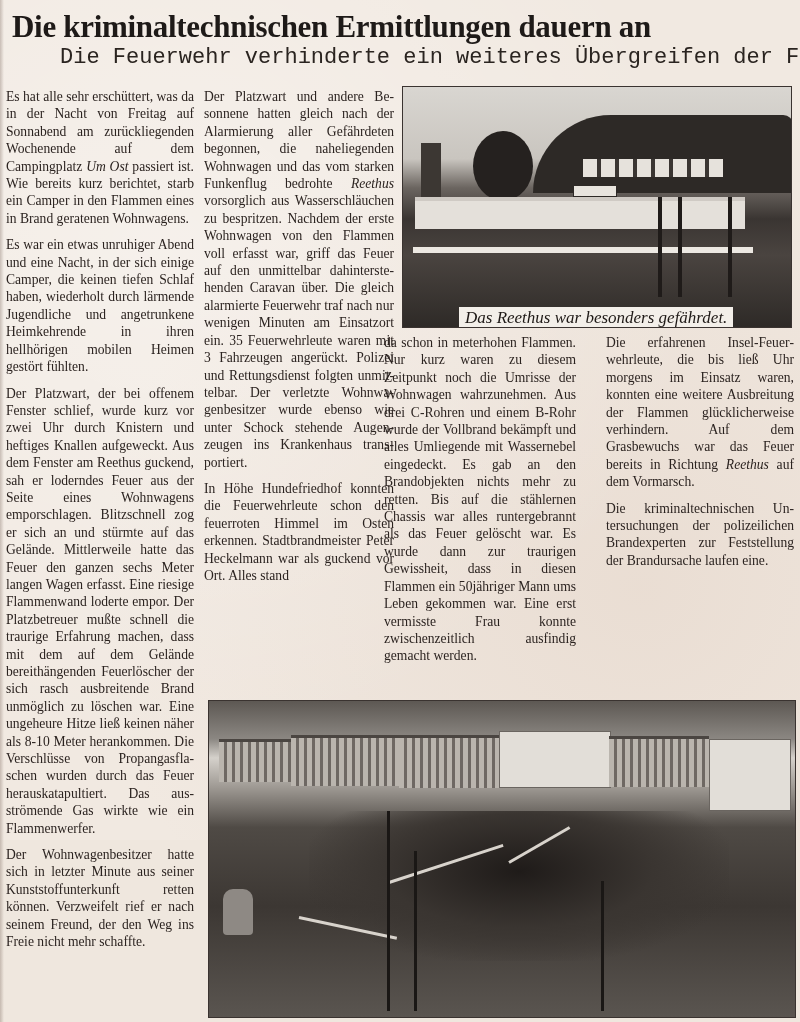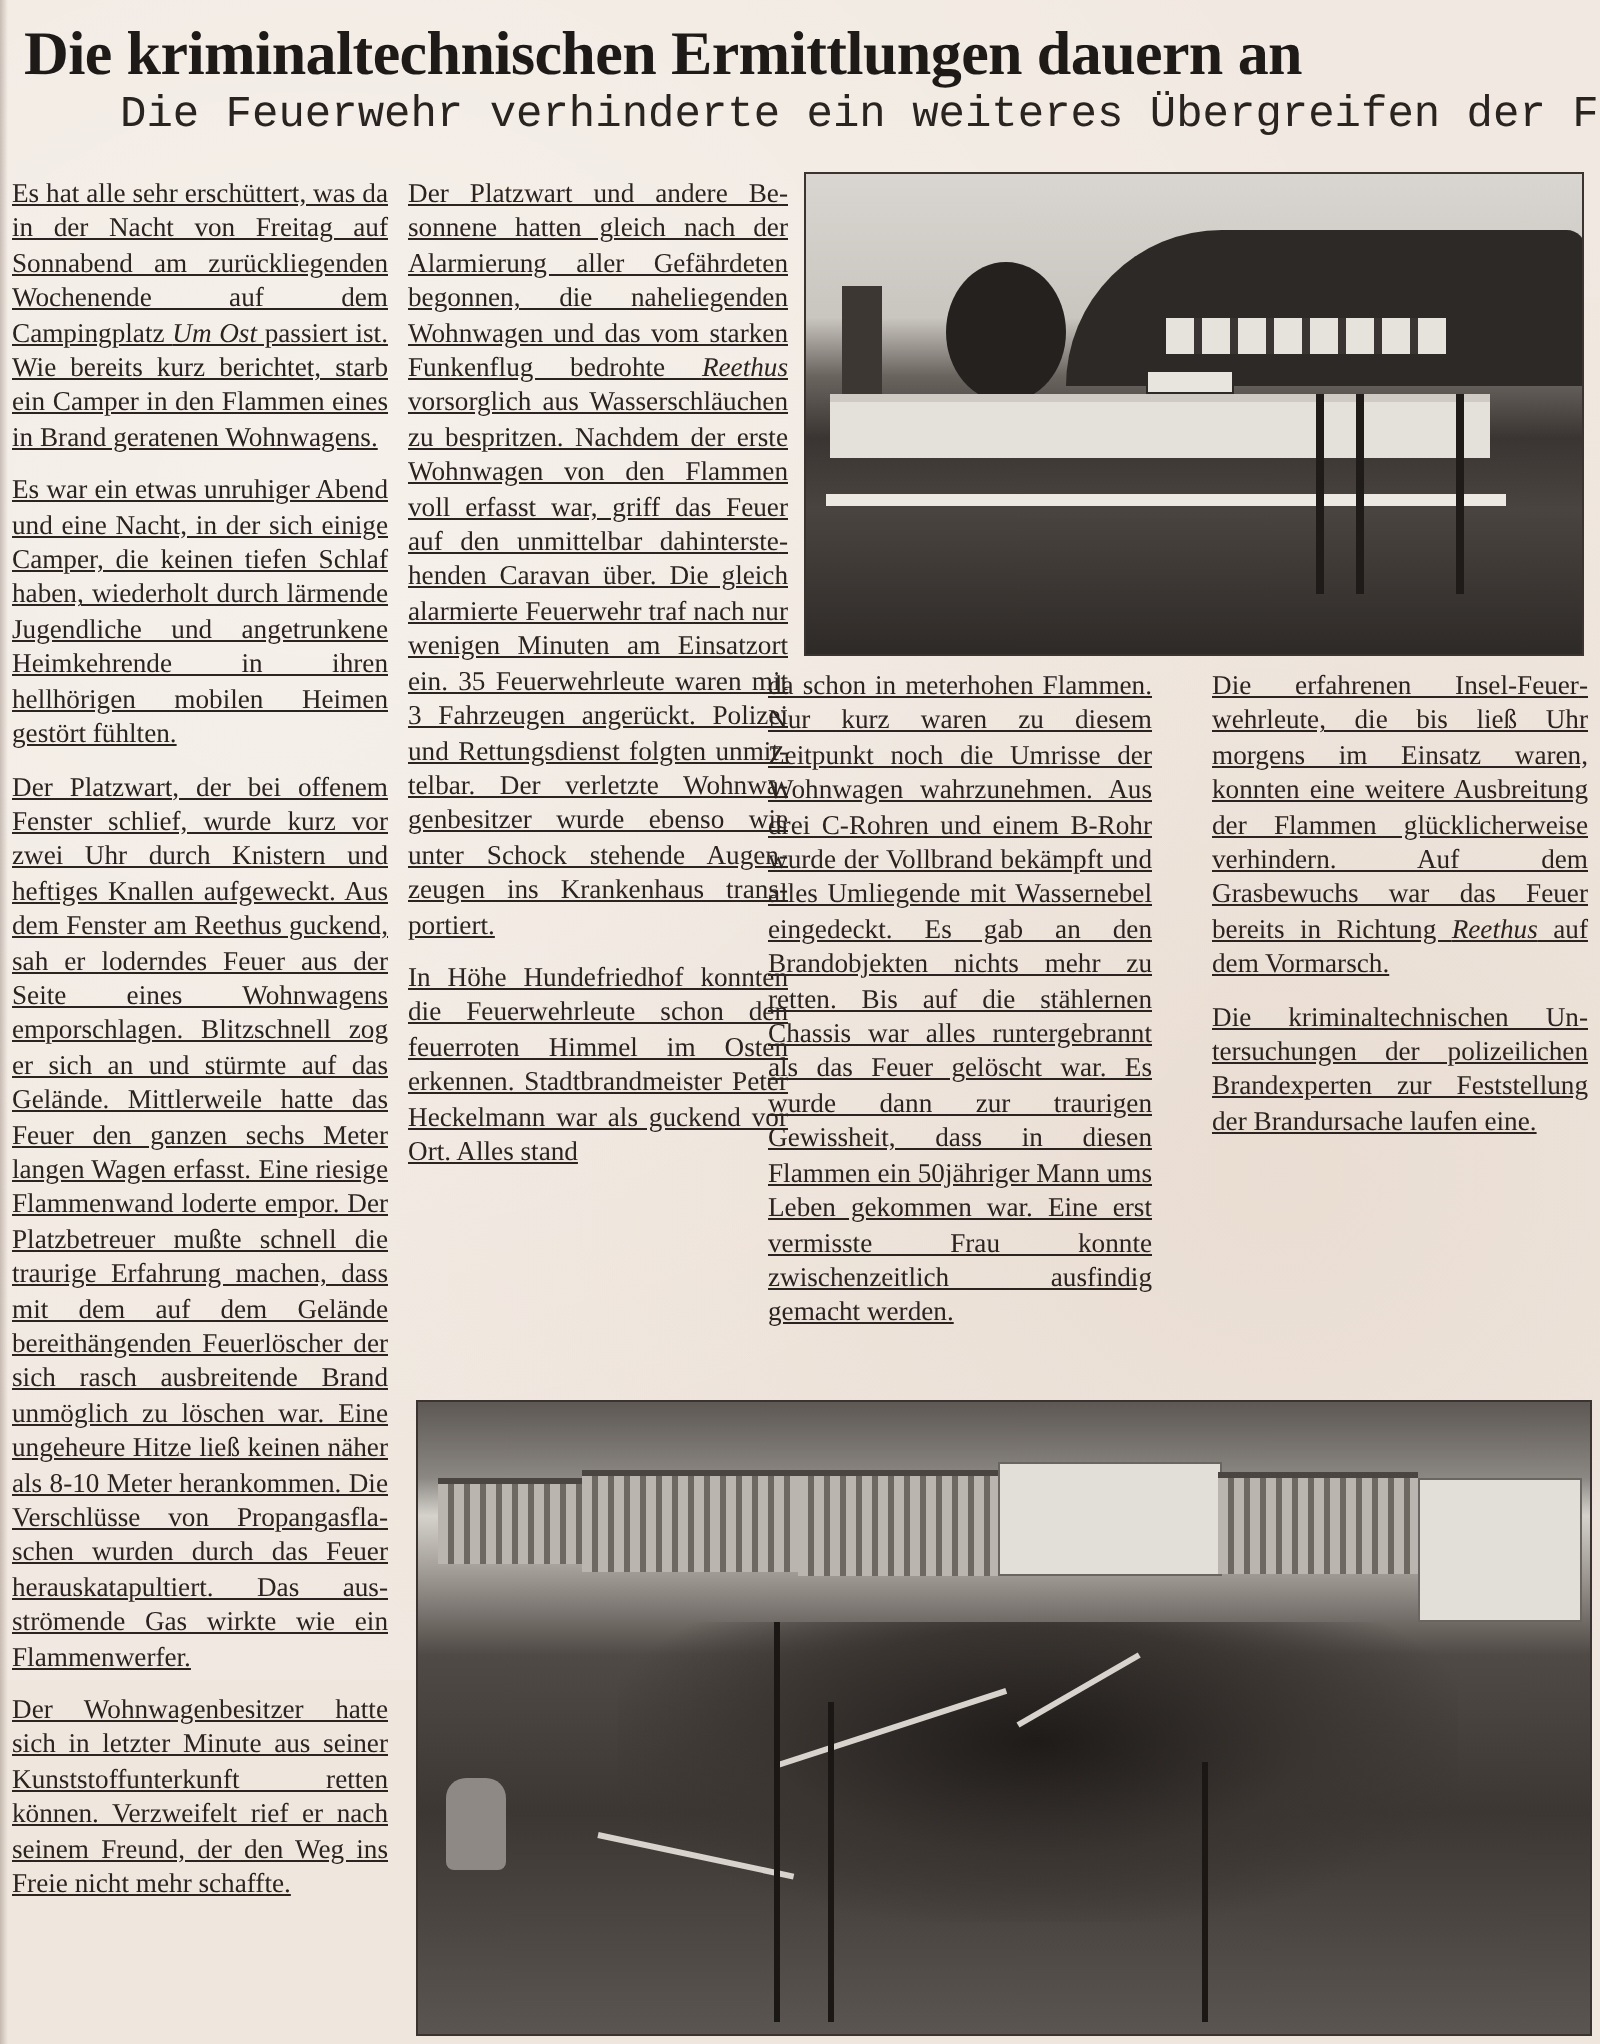--- a/index.html
+++ b/index.html
@@ -28,21 +28,21 @@
     font-family: Liberation Mono, monospace;
     font-size: 22px; color: #2a2420; white-space: nowrap; line-height: 26px;
   }
   .col {
     position: absolute; top: 88px;
     font-family: "Liberation Serif", serif;
     font-size: 13.6px; line-height: 17.4px;
     text-align: justify; hyphens: manual;
     color: #2b2320;
   }
-  .col p { margin: 0 0 9px 0; text-decoration: underline; }
+  .col p { margin: 0 0 9px 0; }
   .col1 { left: 6px; width: 188px; }
   .col2 { left: 204px; width: 190px; }
   .col3 { left: 384px; top: 334px; width: 192px; }
   .col4 { left: 606px; top: 334px; width: 188px; }
   .photo {
     position: absolute; overflow: hidden;
     border: 1px solid #3a3330;
   }
   .photo-top {
     left: 402px; top: 86px; width: 388px; height: 240px;
@@ -136,20 +136,21 @@
     <div class="tower"></div>
     <div class="tree"></div>
     <div class="roof"></div>
     <div class="windows"></div>
     <div class="sign"></div>
     <div class="building-front"></div>
     <div class="barrier"></div>
     <div class="fence-post" style="left:255px"></div>
     <div class="fence-post" style="left:275px"></div>
     <div class="fence-post" style="left:325px"></div>
+    <div class="caption">Das Reethus war besonders gefährdet.</div>
   </div>
 
   <div class="col col3">
     <p>da schon in meterhohen Flam­men. Nur kurz waren zu die­sem Zeitpunkt noch die Um­risse der Wohnwagen wahrzu­nehmen. Aus drei C-Rohren und einem B-Rohr wurde der Vollbrand bekämpft und alles Umliegende mit Wassernebel eingedeckt. Es gab an den Brandobjekten nichts mehr zu retten. Bis auf die stählernen Chassis war alles runterge­brannt als das Feuer gelöscht war. Es wurde dann zur trauri­gen Gewissheit, dass in diesen Flammen ein 50jähriger Mann ums Leben gekommen war. Eine erst vermisste Frau konn­te zwischenzeitlich ausfindig gemacht werden.</p>
   </div>
 
   <div class="col col4">
     <p>
       <span>Die erfahrenen Insel-Feuer­wehrleute, die bis ließ Uhr morgens im Einsatz waren, konnten eine weitere Ausbrei­tung der Flammen glückli­cherweise verhindern. Auf dem Grasbewuchs war das Feuer bereits in Richtung </span><span class="it">Reethus</span><span> auf dem Vormarsch.</span>
     </p>

